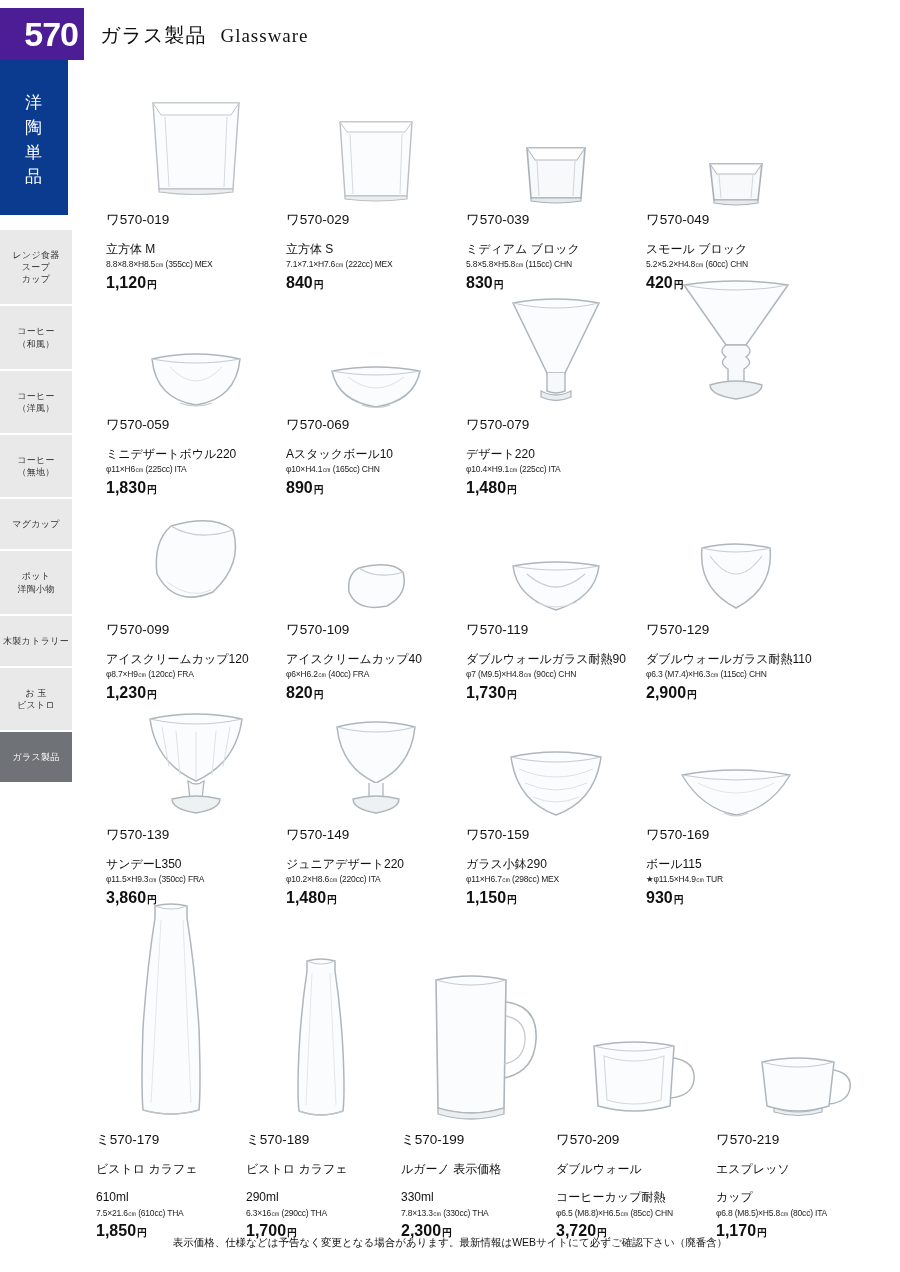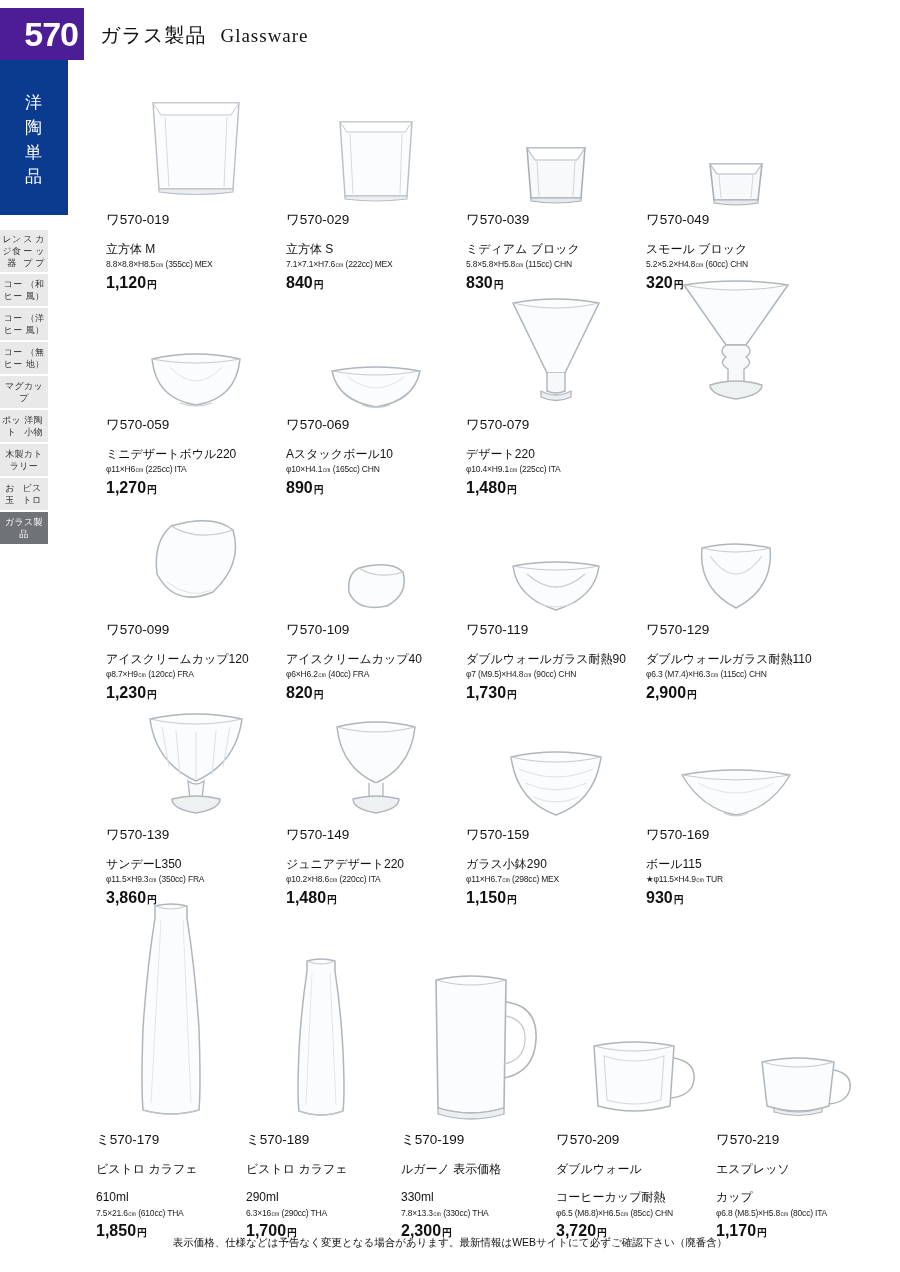--- a/index.html
+++ b/index.html
@@ -42,26 +42,26 @@
   .sidebar-main {
     position:absolute; left:0; top:0; width:68px; height:155px;
     background:#0b3b8f; color:#fff;
     display:flex; flex-direction:column; align-items:center; justify-content:center;
     font-size:17px; line-height:1.45; letter-spacing:1px;
     padding-top:6px;
   }
   .sidebar-main span { display:block; }
   .tabs { position:absolute; left:0; top:170px; width:68px; }
   .tab {
-    width:48px; min-height:34px;
+    width:72px; min-height:34px;
     background:#e9e9ea; color:#333;
     border-bottom:2px solid #ffffff;
-    display:flex; flex-direction:row; align-items:center; justify-content:center;
+    display:flex; flex-direction:column; align-items:center; justify-content:center;
     font-size:9px; line-height:1.35; letter-spacing:0.3px;
-    padding:3px 2px; text-align:center;
+    padding:19px 2px; text-align:center;
   }
   .tab.active { background:#6f7276; color:#ffffff; }
   .tab span { display:block; }
 
   
   .grid {
     position:absolute; left:96px; top:78px; width:790px;
   }
   .row { position:relative; width:790px; }
   .row-1, .row-2, .row-3, .row-4 { height:205px; }
@@ -224,41 +224,41 @@
           <polygon points="14,26 66,26 59,36 21,36" fill="#ffffff" stroke="#b6bcc2" stroke-width="1.1"></polygon>
           <path d="M18,62 L62,62 L62,65 Q40,69 18,65 Z" fill="#e7eaec" stroke="#a9b1b7" stroke-width="1.2"></path>
           <line x1="23" y1="37" x2="25" y2="60" stroke="#d2d7da" stroke-width="1"></line>
           <line x1="57" y1="37" x2="55" y2="60" stroke="#d2d7da" stroke-width="1"></line>
         </svg>
       </div>
       <div class="info">
         <div class="code">ワ570-049</div>
         <div class="name">スモール ブロック</div>
         <div class="spec">5.2×5.2×H4.8㎝ (60cc) CHN</div>
-        <div class="price"><span>320</span><span class="yen">円</span></div>
+        <div class="price"><span>420</span><span class="yen">円</span></div>
       </div>
     </div>
   </div>
 
   <div class="row row-2">
 
     <div class="cell c0">
       <div class="art glass" style="height:130px;">
         <svg width="120" height="80" viewBox="0 0 120 80">
           <path d="M16,26 Q60,16 104,26 Q100,66 60,72 Q20,66 16,26 Z" fill="#fafcfd" stroke="#aeb6bc" stroke-width="1.5"></path>
           <path d="M16,26 Q60,34 104,26" fill="none" stroke="#c6cbd0" stroke-width="1.1"></path>
           <path d="M34,34 Q60,62 86,34" fill="none" stroke="#dfe3e6" stroke-width="1"></path>
           <path d="M44,70 Q60,76 76,70" fill="none" stroke="#c6cbd0" stroke-width="1.2"></path>
         </svg>
       </div>
       <div class="info">
         <div class="code">ワ570-059</div>
         <div class="name">ミニデザートボウル220</div>
         <div class="spec">φ11×H6㎝ (225cc) ITA</div>
-        <div class="price"><span>1,270</span><span class="yen">円</span></div>
+        <div class="price"><span>1,830</span><span class="yen">円</span></div>
       </div>
     </div>
 
     <div class="cell c1">
       <div class="art glass" style="height:130px;">
         <svg width="116" height="60" viewBox="0 0 116 60">
           <path d="M14,18 Q58,10 102,18 Q96,48 58,54 Q20,48 14,18 Z" fill="#fafcfd" stroke="#aeb6bc" stroke-width="1.5"></path>
           <path d="M14,18 Q58,26 102,18" fill="none" stroke="#c6cbd0" stroke-width="1.1"></path>
           <path d="M30,24 Q58,46 86,24" fill="none" stroke="#e0e4e7" stroke-width="1"></path>
           <path d="M44,52 Q58,57 72,52" fill="none" stroke="#c6cbd0" stroke-width="1.1"></path>

